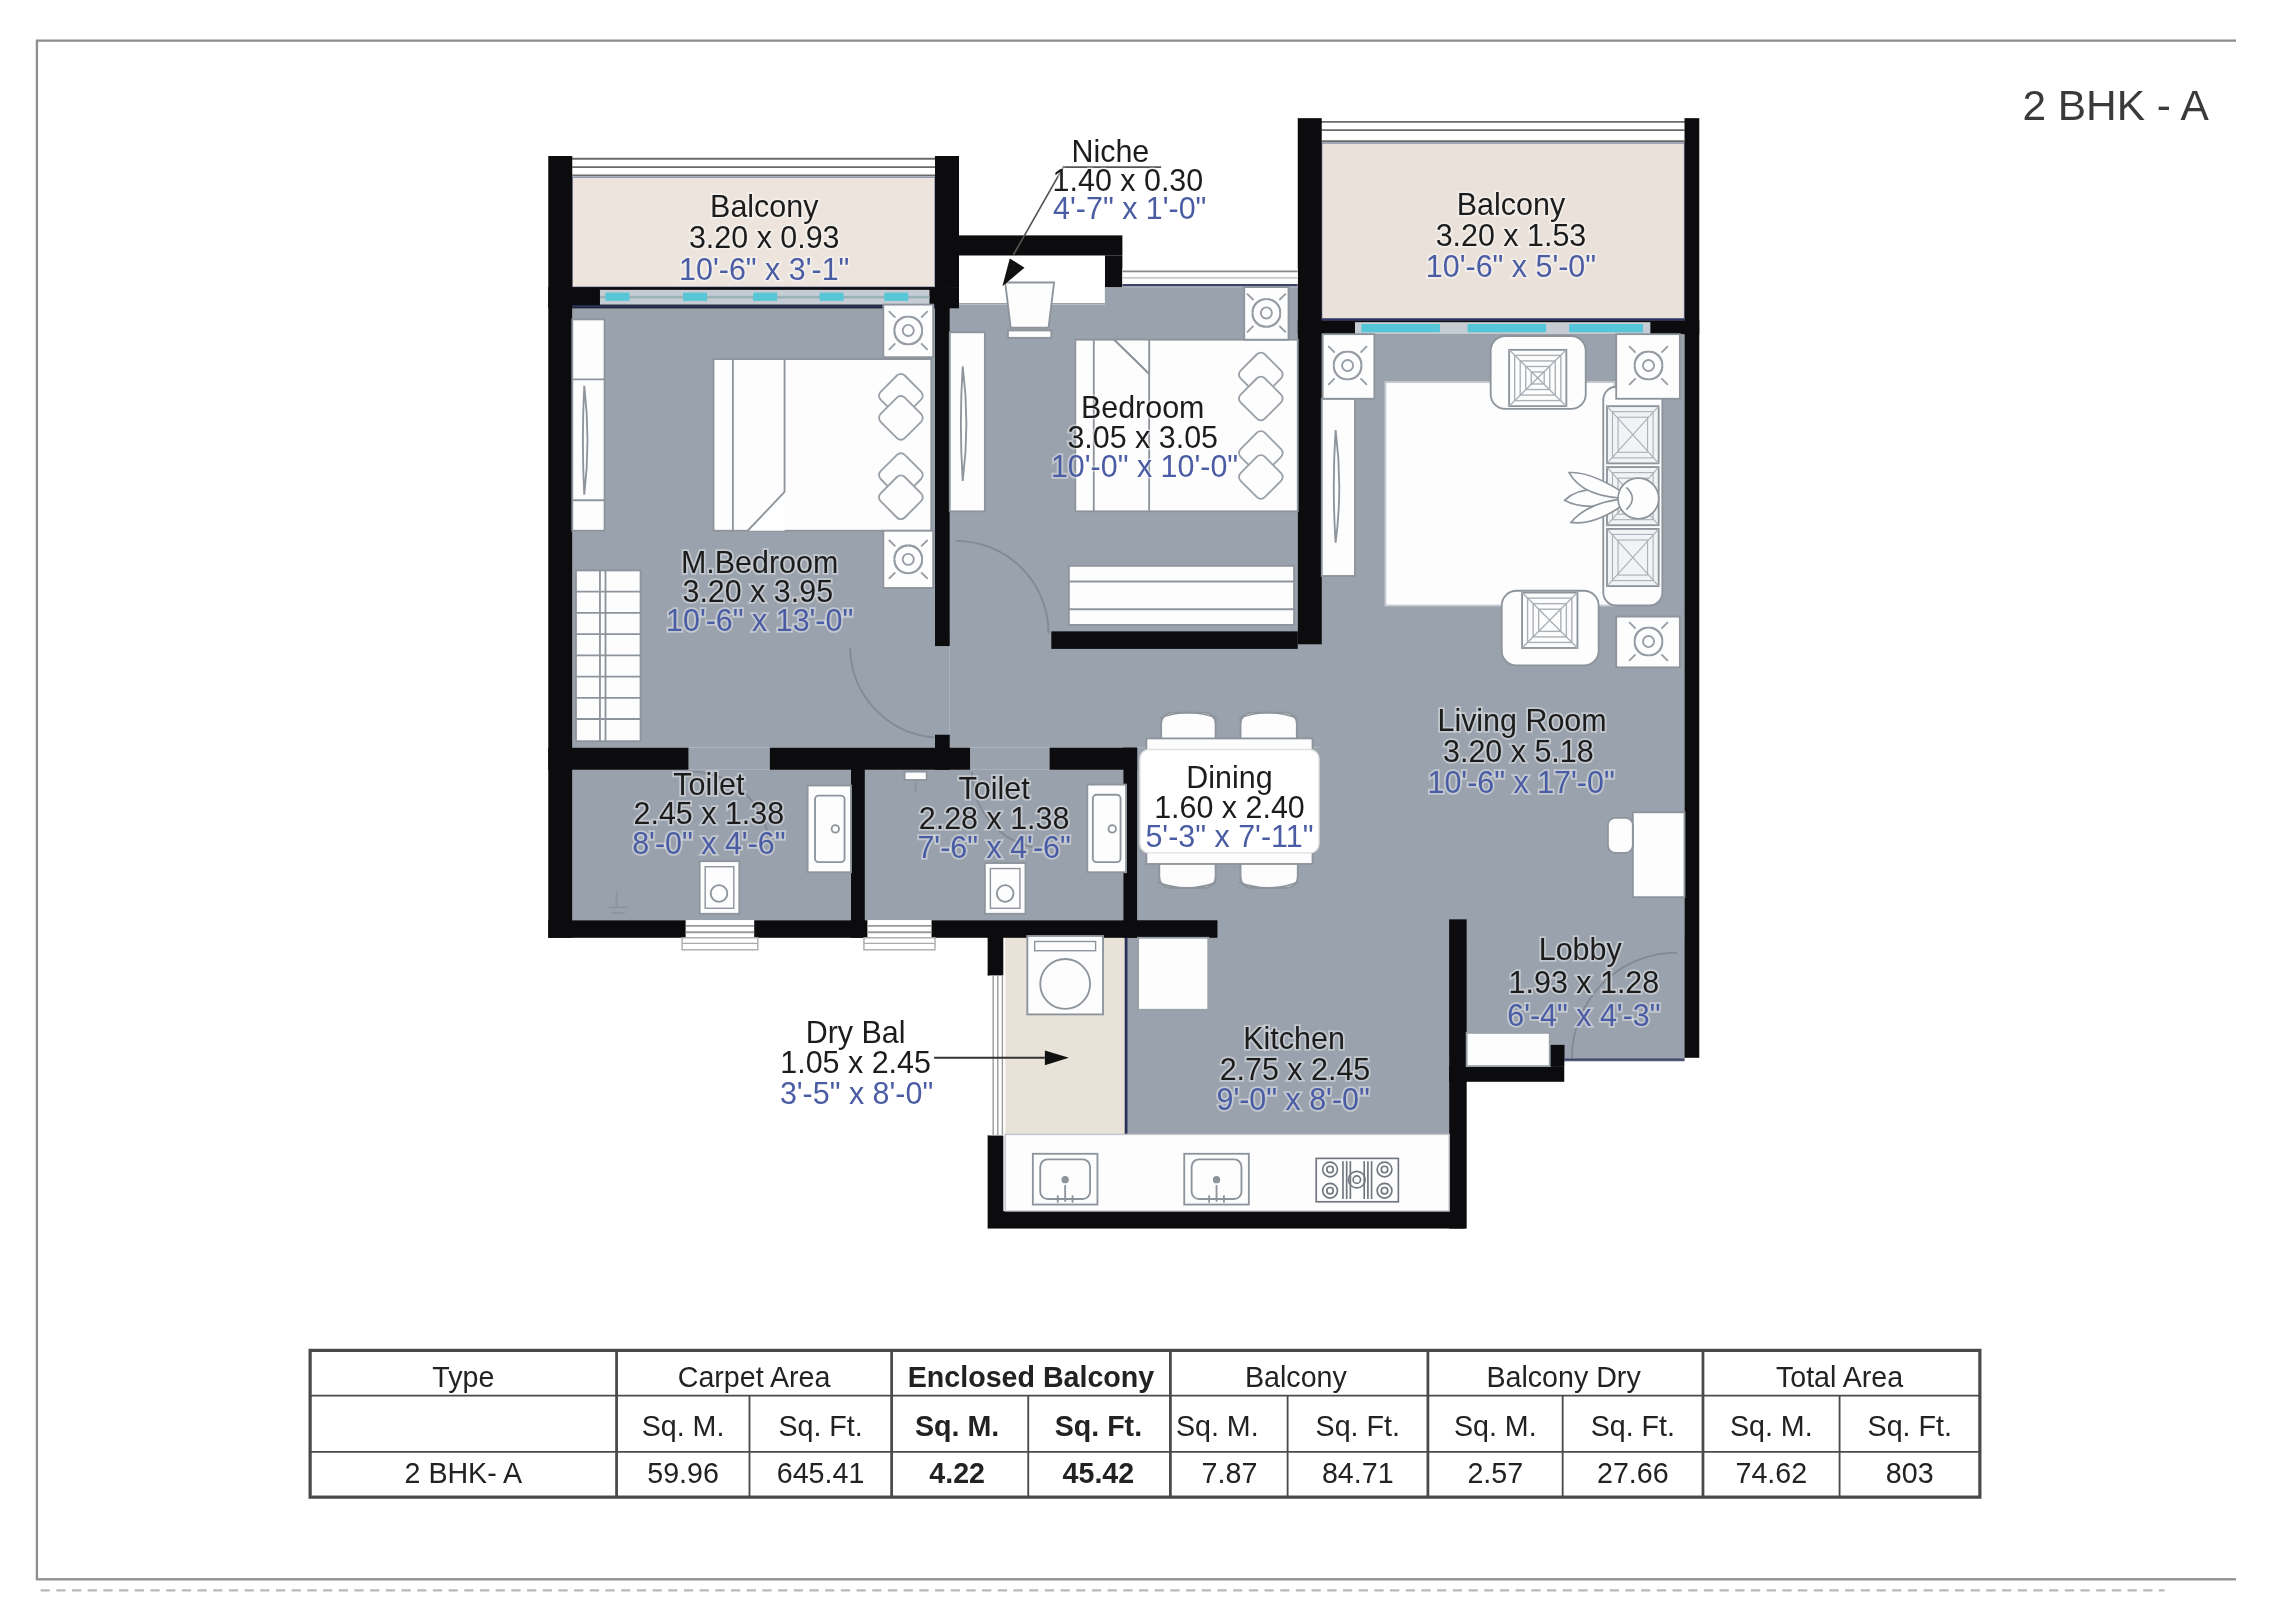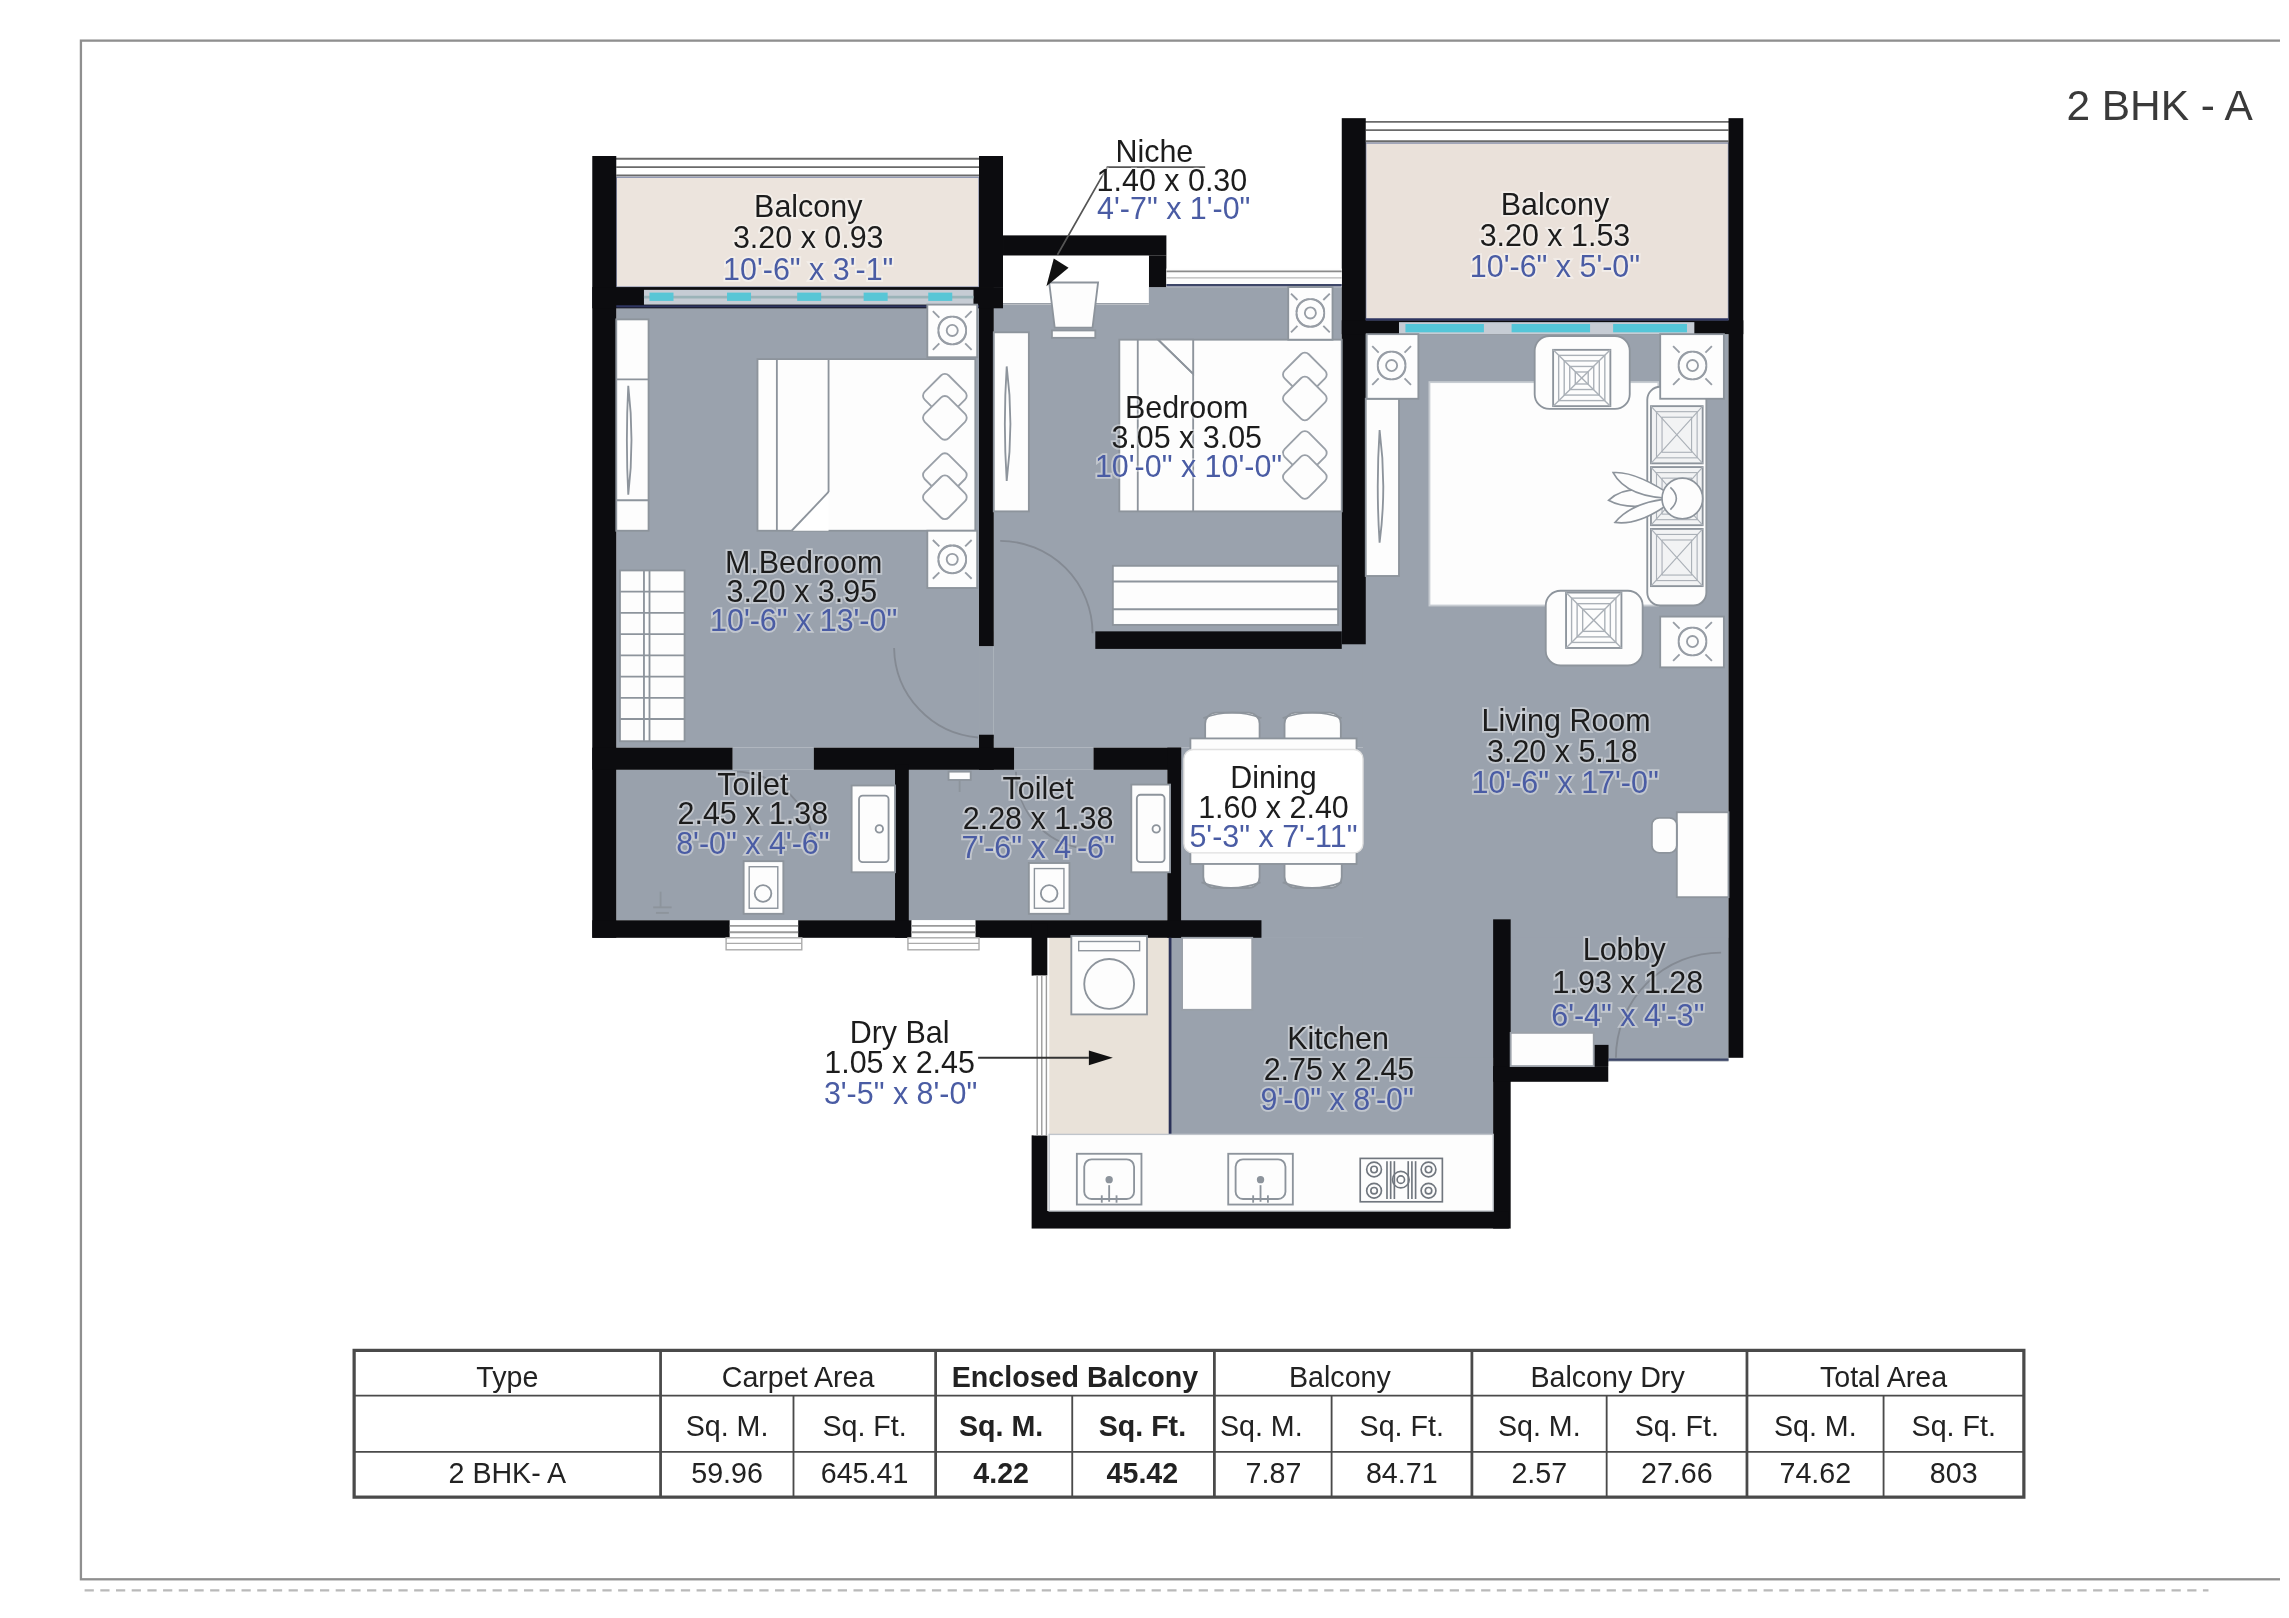--- a/index.html
+++ b/index.html
@@ -1,16 +1,16 @@
 <!DOCTYPE html>
 <html style="font-size:14.8px"><head>
 <meta charset="utf-8">
 <style>
   html,body{margin:0;padding:0;background:#ffffff;}
-  #page{position:relative;width:2236px;height:1619px;background:#ffffff;overflow:hidden;margin-left:44px;}
+  #page{position:relative;width:2236px;height:1619px;background:#ffffff;overflow:hidden;}
   svg{position:absolute;top:0;left:0;}
   text{font-family:"Liberation Sans", sans-serif;}
 </style>
 </head>
 <body>
 <div id="page">
 <svg width="2290" height="1619" viewBox="0 0 2481 1754">
 
 <rect x="40" y="44" width="2398" height="1667" fill="none" stroke="#8f8f8f" stroke-width="2.5"></rect>
 

